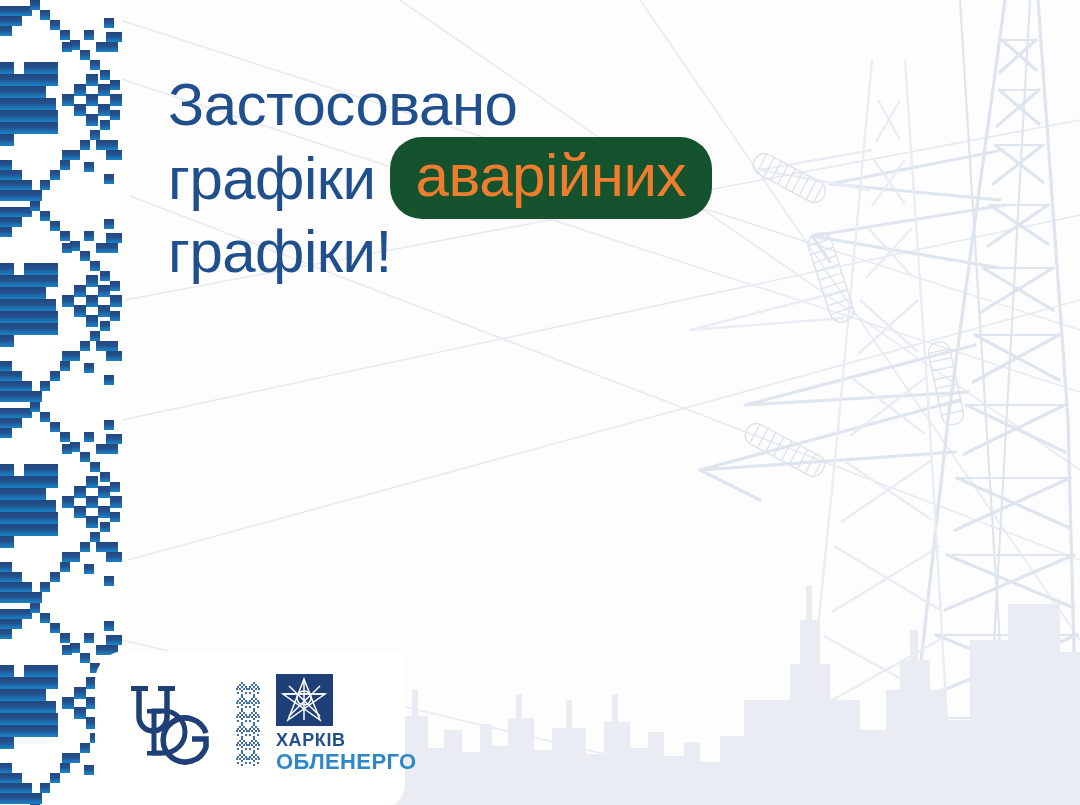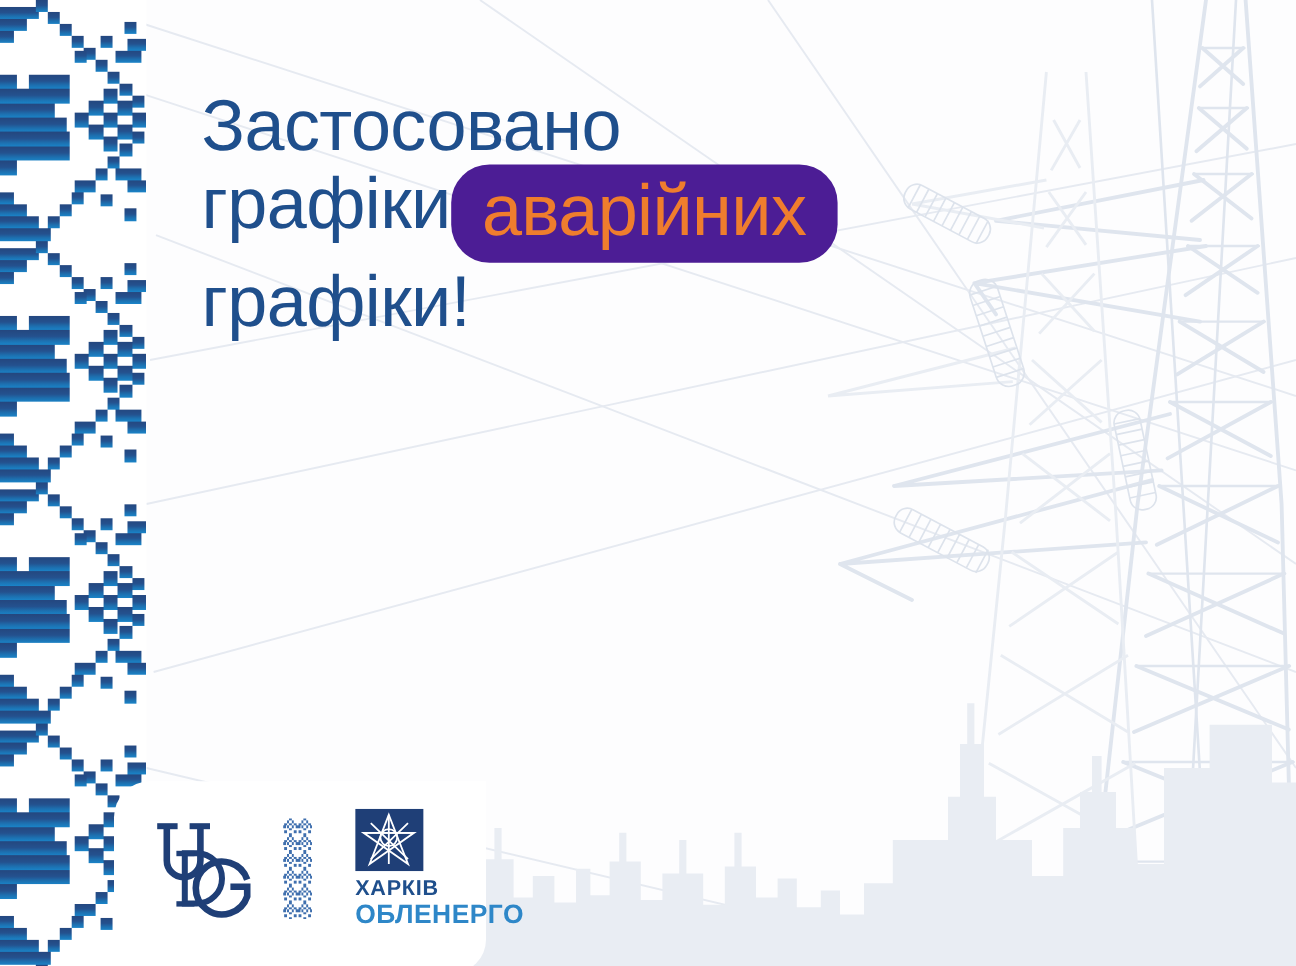--- a/index.html
+++ b/index.html
@@ -79,29 +79,31 @@
     letter-spacing: -0.5px;
   }
 
   .hl-line {
     display: block;
     white-space: nowrap;
   }
 
   .hl-line-2 {
     display: flex;
+    align-items: center;
     gap: 0px;
   }
 
   .pill {
     display: inline-block;
-    background: #4c1d95;
+    background: #14532d;
     color: #ef7d2d;
     border-radius: 32px;
     padding: 9px 26px 13px 26px;
+    margin-left: 14px;
     line-height: 1.0;
     white-space: nowrap;
   }
 
   
   .logo-card {
     position: absolute;
     left: 95px;
     top: 651px;
     width: 310px;
@@ -129,21 +131,20 @@
 
   .orn-strip {
     width: 24px;
     height: 84px;
   }
 
   .kho-logo {
     display: flex;
     flex-direction: column;
     gap: 5px;
-    margin-left: 20px;
   }
 
   .kho-mark {
     width: 57px;
     height: 52px;
   }
 
   .kho-text {
     line-height: 1.06;
   }

